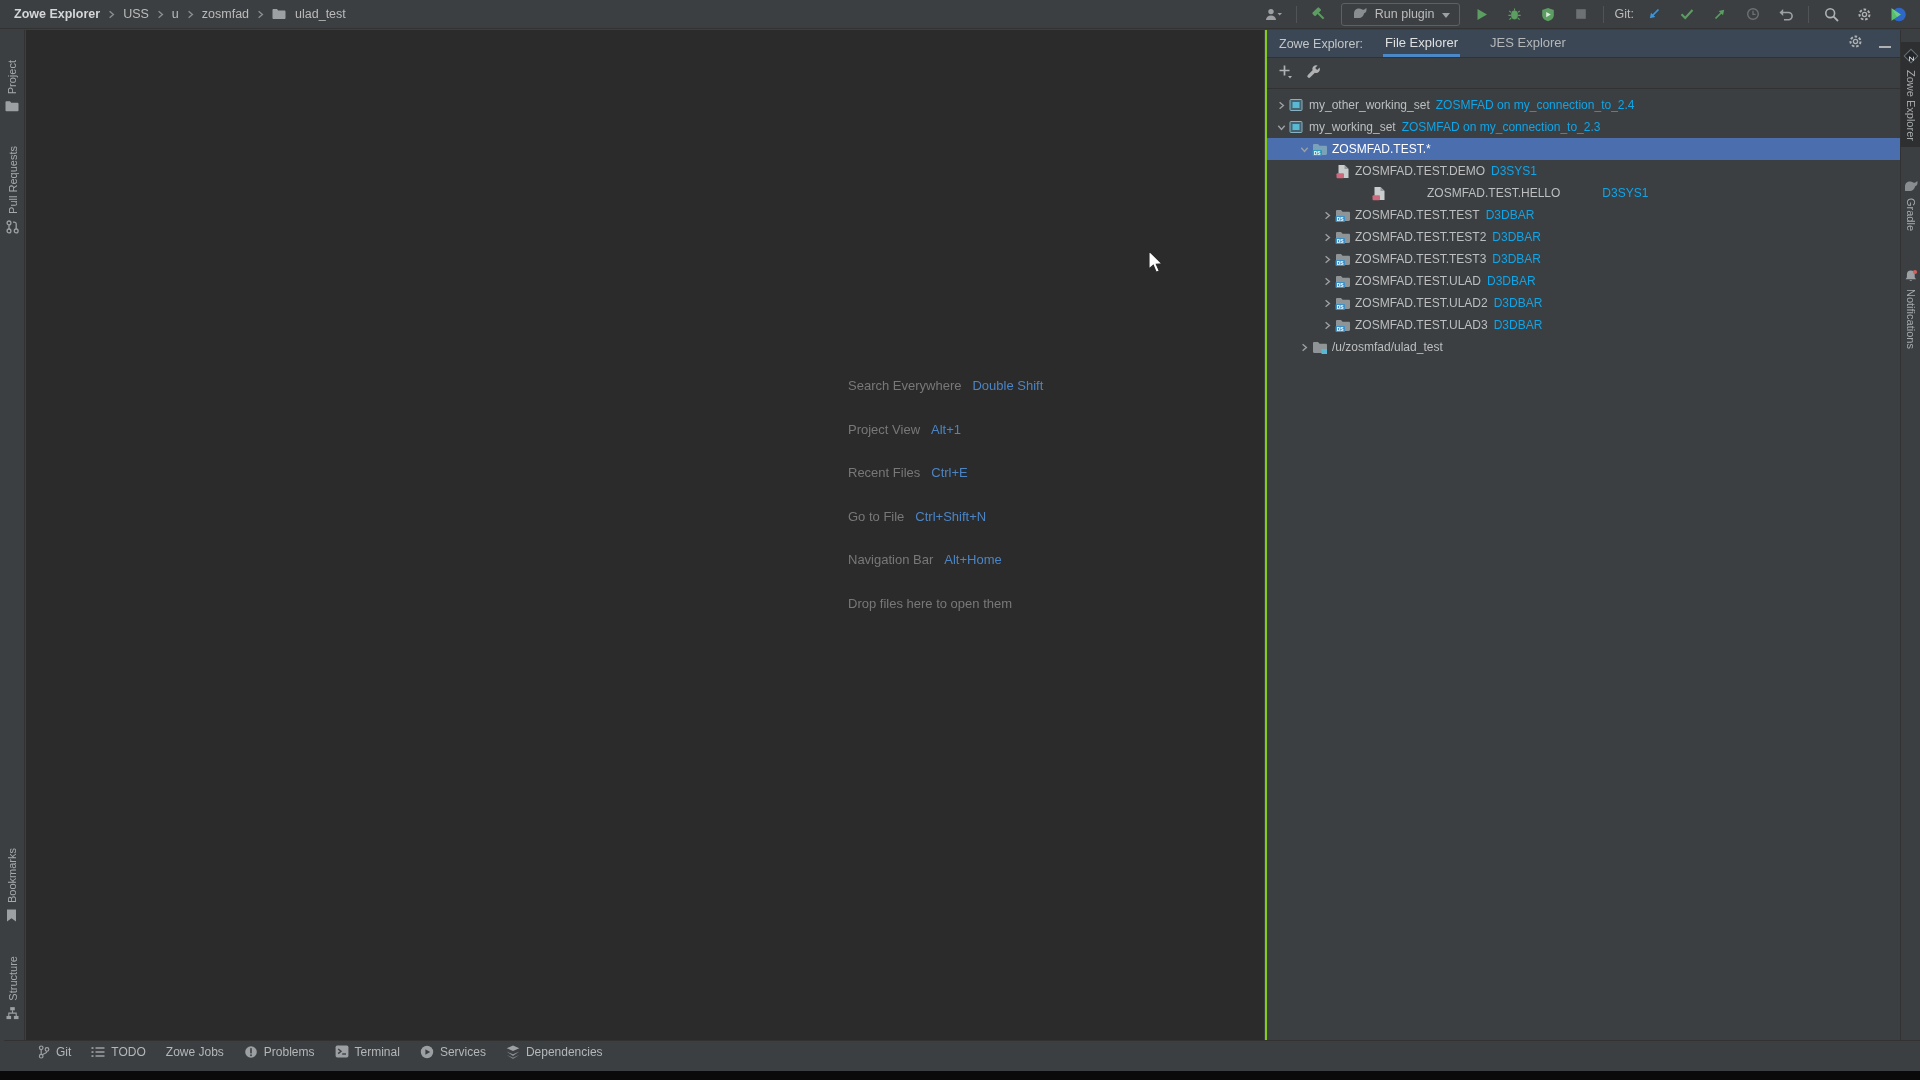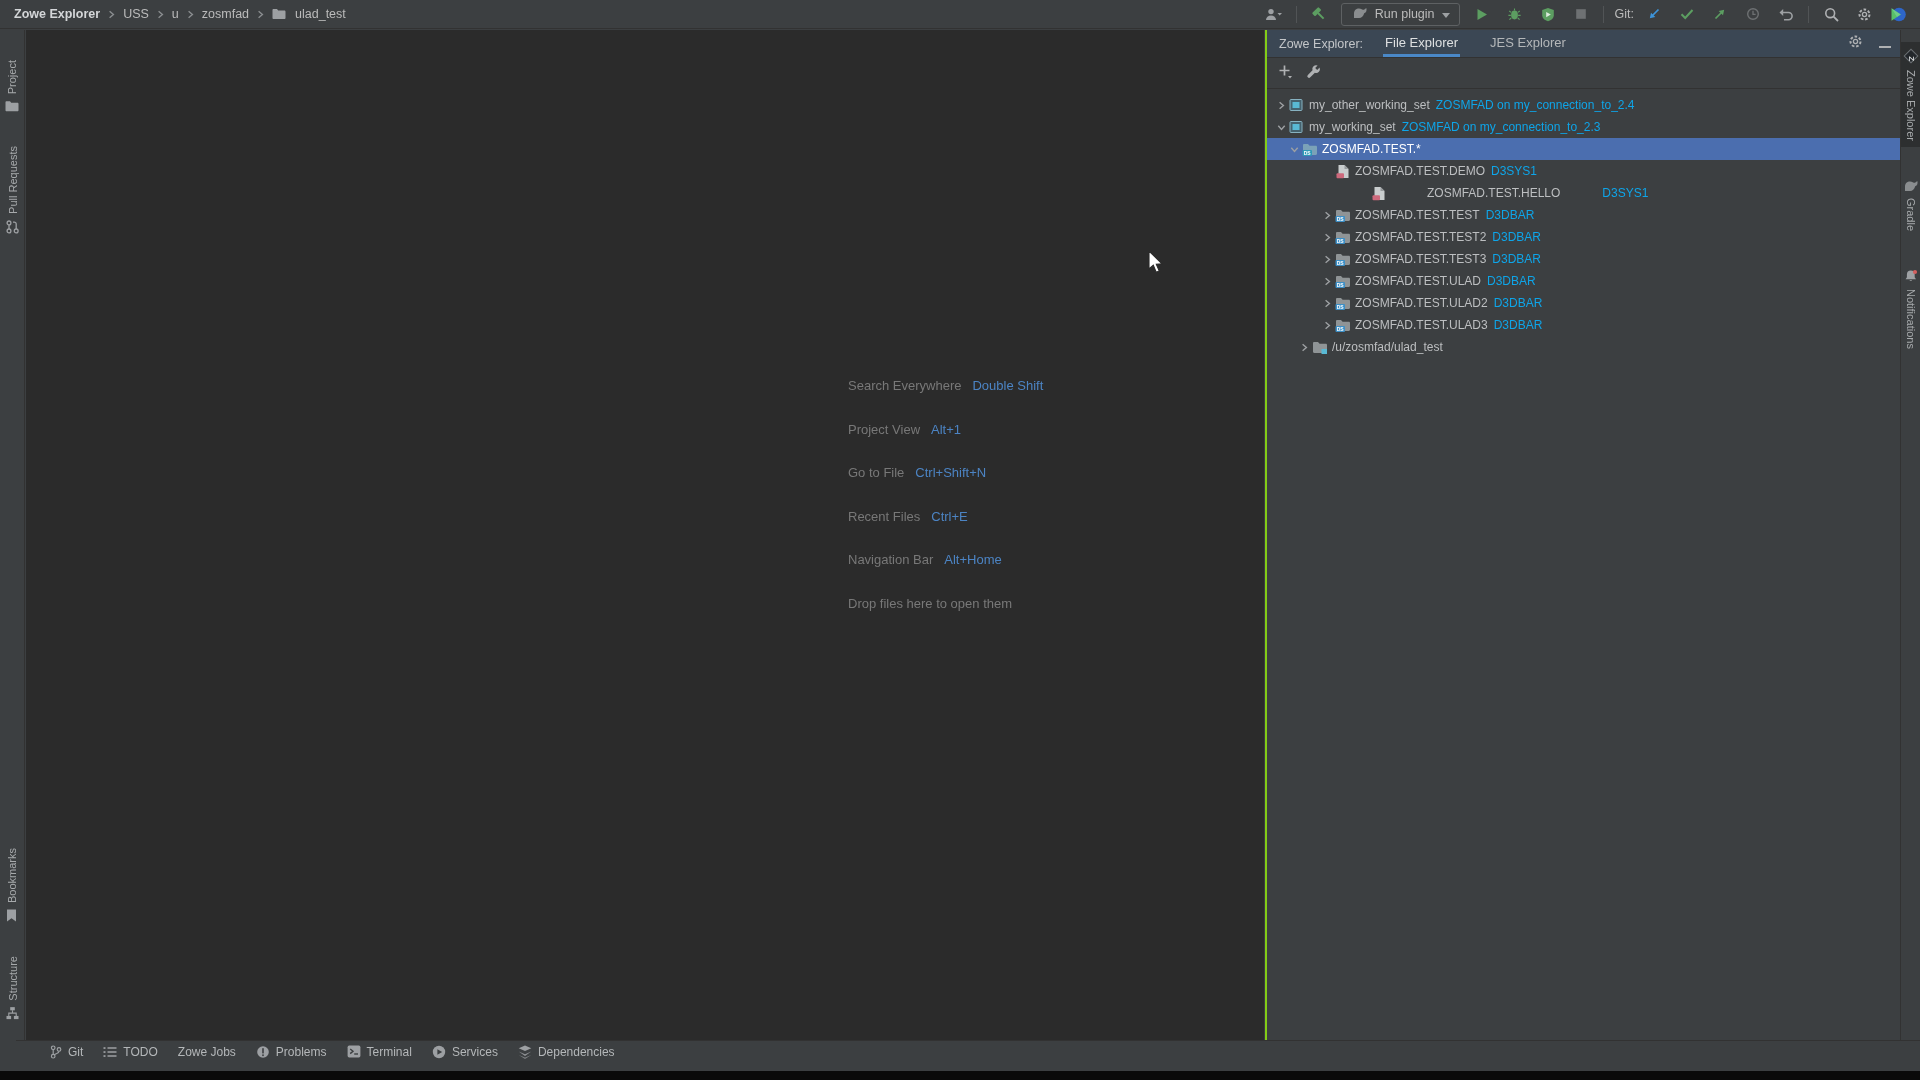--- a/index.html
+++ b/index.html
@@ -56,21 +56,21 @@
                    gap:13px; padding-left:11px; }
   .tree { flex:1; padding-top:5px; font-size:12px; color:#bdbfc1; overflow:hidden;text-align:right; }
   .tree-row { height:22px; display:flex; align-items:center; white-space:nowrap; }
   .tree-row.selected { background:#4b6eaf; color:#ffffff; }
   .chev { width:15px; display:flex; align-items:center; justify-content:center; flex:none; }
   .node-icon { width:18px; display:flex; align-items:center; flex:none; }
   .node-name { margin-left:2px; }
   .node-suffix { margin-left:6px; color:#0ea5e9; }
 
   
-  .statusbar { position:absolute; left:16px; right:0; bottom:9px; height:22px; background:#3c3f41;
+  .statusbar { position:absolute; left:4px; right:0; bottom:9px; height:22px; background:#3c3f41;
                border-top:1px solid #323232; display:flex; align-items:center; padding-left:24px;
                font-size:12px; color:#b4b7b9; }
   .sb-item { display:flex; align-items:center; gap:6px; padding:0 10px; height:100%; }
   .bottom-strip { position:absolute; left:0; right:0; bottom:0; height:9px; background:#0a0a0a; }
 
   .cursor { position:absolute; left:1146px; top:250px; z-index:50; pointer-events:none; }
 </style>
 </head>
 <body>
 
@@ -279,26 +279,26 @@
     <div class="shortcuts" id="shortcuts">
         <div class="shortcut-row">
           <span>Search Everywhere</span>
           <span class="shortcut-keys">Double Shift</span>
         </div>
         <div class="shortcut-row">
           <span>Project View</span>
           <span class="shortcut-keys">Alt+1</span>
         </div>
         <div class="shortcut-row">
+          <span>Recent Files</span>
+          <span class="shortcut-keys">Ctrl+E</span>
+        </div>
+        <div class="shortcut-row">
           <span>Go to File</span>
           <span class="shortcut-keys">Ctrl+Shift+N</span>
-        </div>
-        <div class="shortcut-row">
-          <span>Recent Files</span>
-          <span class="shortcut-keys">Ctrl+E</span>
         </div>
         <div class="shortcut-row">
           <span>Navigation Bar</span>
           <span class="shortcut-keys">Alt+Home</span>
         </div>
         <div class="shortcut-row">
           <span>Drop files here to open them</span>
         </div>
       </div>
   </div>
@@ -353,21 +353,21 @@
           </span>
           <span class="node-icon">
             <svg width="14" height="14" viewBox="0 0 14 14">
               <rect x="1" y="1.5" width="12" height="11" rx="1" fill="#45626e" stroke="#87b2c1"></rect>
               <rect x="3.5" y="4" width="7" height="6" fill="#59b9d4"></rect>
             </svg>
           </span>
           <span class="node-name">my_working_set</span>
           <span class="node-suffix">ZOSMFAD on my_connection_to_2.3</span>
         </div>
-        <div class="tree-row selected" style="padding-left: 20px;">
+        <div class="tree-row selected" style="padding-left: 30px;">
           <span class="chev">
             <svg width="9" height="9" viewBox="0 0 9 9">
               <path d="M1.3 2.8 L4.5 6.4 L7.7 2.8" fill="none" stroke="#9da0a3" stroke-width="1.4"></path>
             </svg>
           </span>
           <span class="node-icon">
             <svg width="16" height="15" viewBox="0 0 16 15">
               <path d="M1 3.2 C1 2.5 1.5 2 2.2 2 H6 L7.6 3.8 H13.8 C14.5 3.8 15 4.3 15 5 V11.8 C15 12.5 14.5 13 13.8 13 H2.2 C1.5 13 1 12.5 1 11.8 Z" fill="#7ba2b8"></path>
               <rect x="0.5" y="8" width="9.5" height="6" rx="1" fill="#2e9ab8"></rect>
               <text x="5.2" y="12.8" font-size="5" font-weight="bold" fill="#fff" text-anchor="middle">DS</text>

